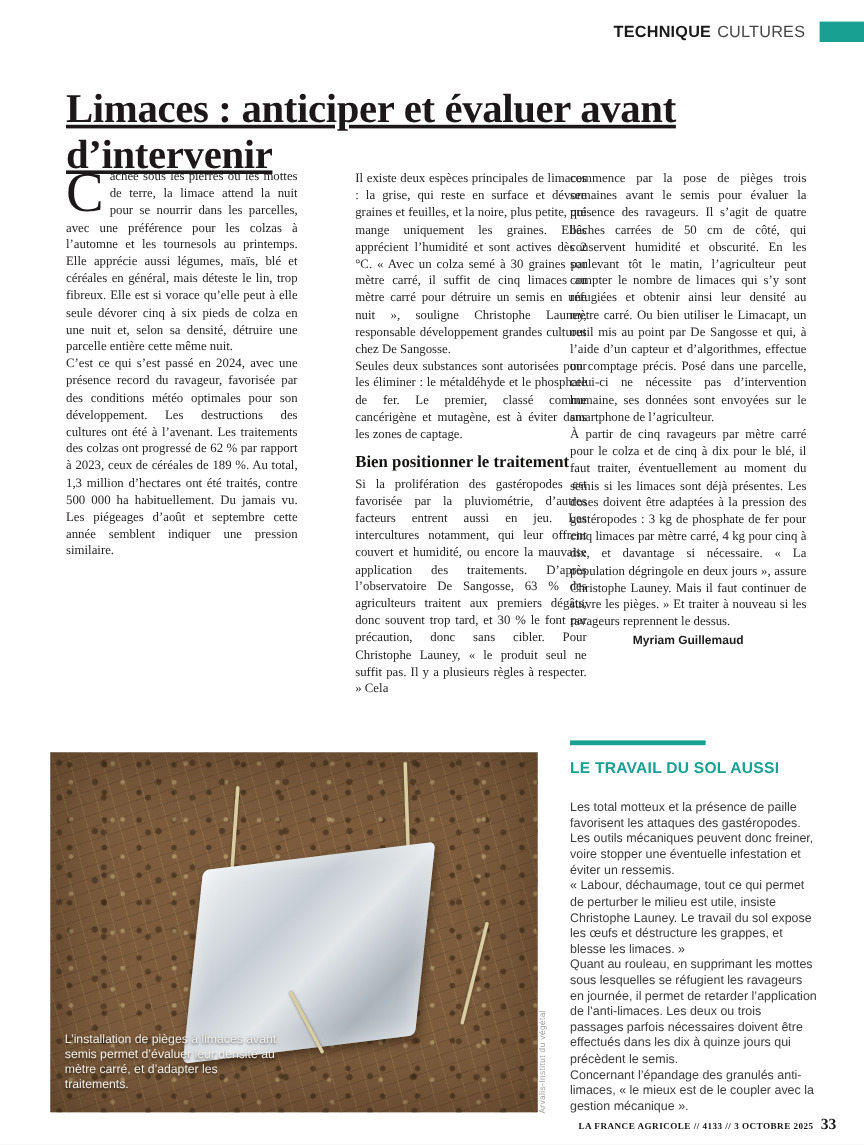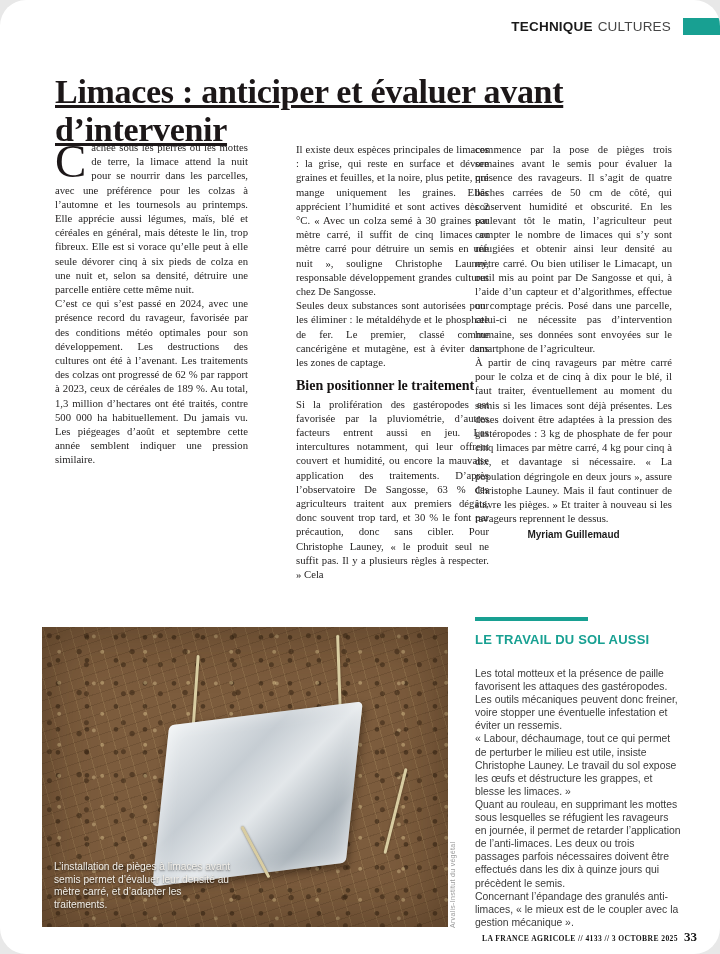--- a/index.html
+++ b/index.html
@@ -1,19 +1,19 @@
 <!DOCTYPE html>
 <html lang="fr"><head>
 <meta charset="utf-8">
 <style>
   html,body{margin:0;padding:0;}
   body{background:#e8e8e8;font-family:"Liberation Serif",serif;}
   .page{
     position:relative;width:720px;height:954px;margin:0 auto;
-    background:#ffffff;overflow:hidden;border-radius:26px;
+    background:#ffffff;overflow:hidden;
   }
   
   .kicker-row{
     position:absolute;top:18px;right:0;display:flex;align-items:center;
     font-family:"Liberation Sans",sans-serif;font-size:13.5px;letter-spacing:.2px;
   }
   .kicker-section{font-weight:700;color:#1a1a1a;}
   .kicker-sub{font-weight:400;color:#454545;margin-left:5px;}
   .kicker-block{width:37px;height:17px;background:#18a092;margin-left:12px;}
   

